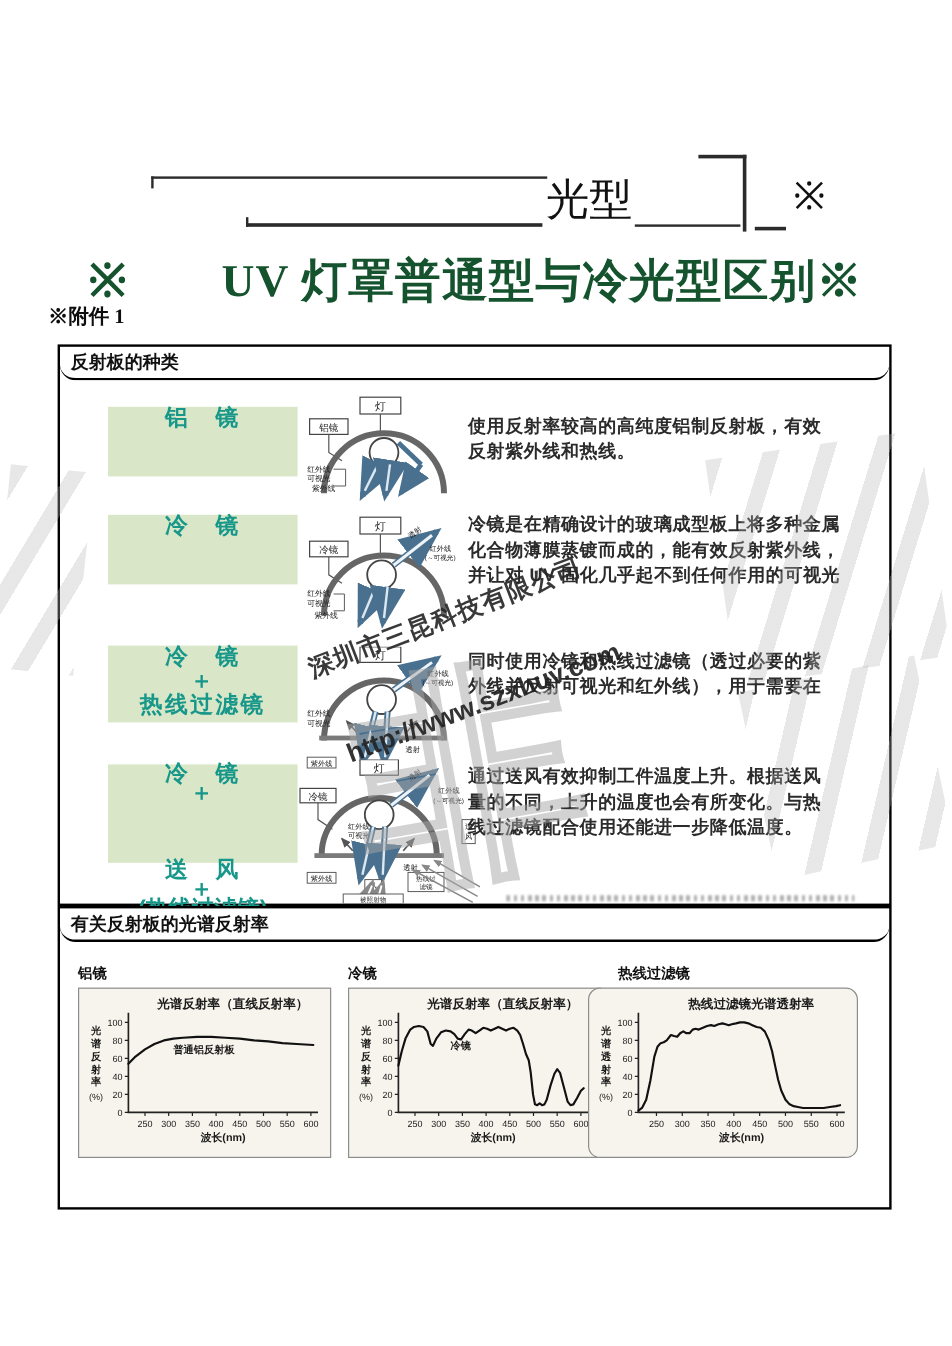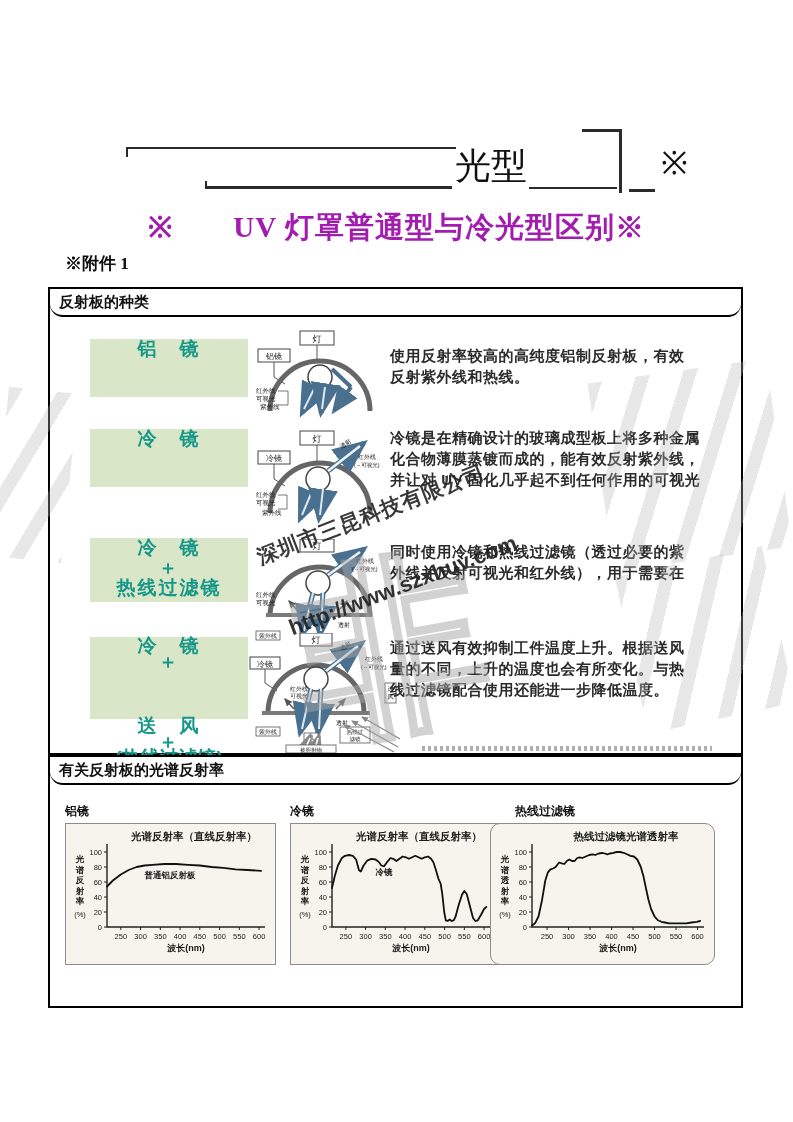--- a/index.html
+++ b/index.html
@@ -6,22 +6,22 @@
   body{
     width:793px;height:1122px;position:relative;background:#ffffff;
     font-family:"Liberation Sans","DejaVu Sans",sans-serif;color:#1a1a1a;overflow:hidden;
   }
   
   .scrib-line{position:absolute;background:#2b2b2b;}
   .scrib-word{position:absolute;font-family:"Liberation Serif","DejaVu Serif",serif;font-size:36px;color:#111;}
   .scrib-mark{position:absolute;font-family:"Liberation Serif","DejaVu Serif",serif;font-size:32px;color:#111;}
   
   .main-title{position:absolute;left:0;right:0;top:206px;text-align:center;
-    font-family:"Liberation Serif","DejaVu Serif",serif;font-size:29px;font-weight:bold;color:#a21caf;letter-spacing:1px;}
-  .attach{position:absolute;left:65px;top:252px;font-family:"Liberation Serif","DejaVu Serif",serif;
+    font-family:"Liberation Serif","DejaVu Serif",serif;font-size:38px;font-weight:bold;color:#14532d;letter-spacing:1px;}
+  .attach{position:absolute;left:40px;top:252px;font-family:"Liberation Serif","DejaVu Serif",serif;
     font-size:17px;font-weight:bold;color:#0d0d0d;text-align:right;}
   
   .box{position:absolute;left:48px;width:695px;border:2px solid #000;background:#fff;box-sizing:border-box;}
   .box-header{font-size:15px;font-weight:bold;padding:4px 9px 3px 9px;border-bottom:2px solid #000;color:#111;border-radius:13px;}
   
   .green-label{position:absolute;left:40px;width:158px;background:#d9e7c8;color:#17978a;
     font-weight:bold;font-size:19px;display:flex;flex-direction:column;align-items:center;justify-content:flex-start;
     text-align:center;letter-spacing:2px;}
   .green-label .ln{line-height:20px;}
   .desc{position:absolute;left:340px;width:318px;font-size:15px;font-weight:600;color:#2b2b2b;}

